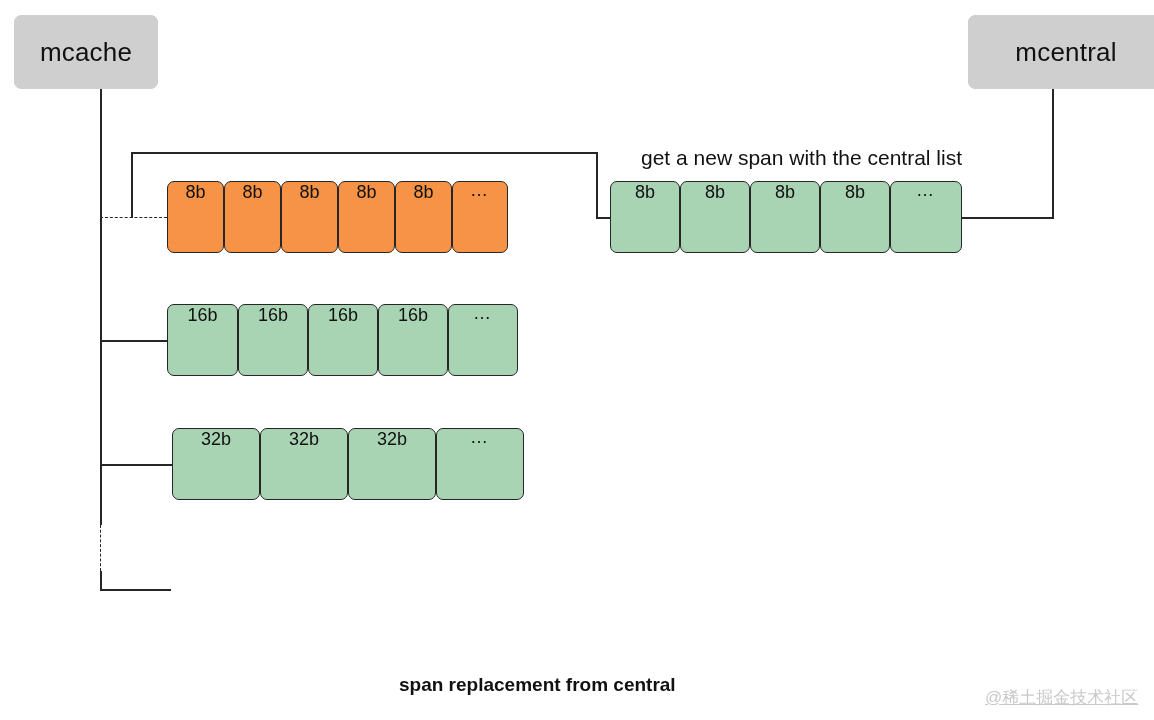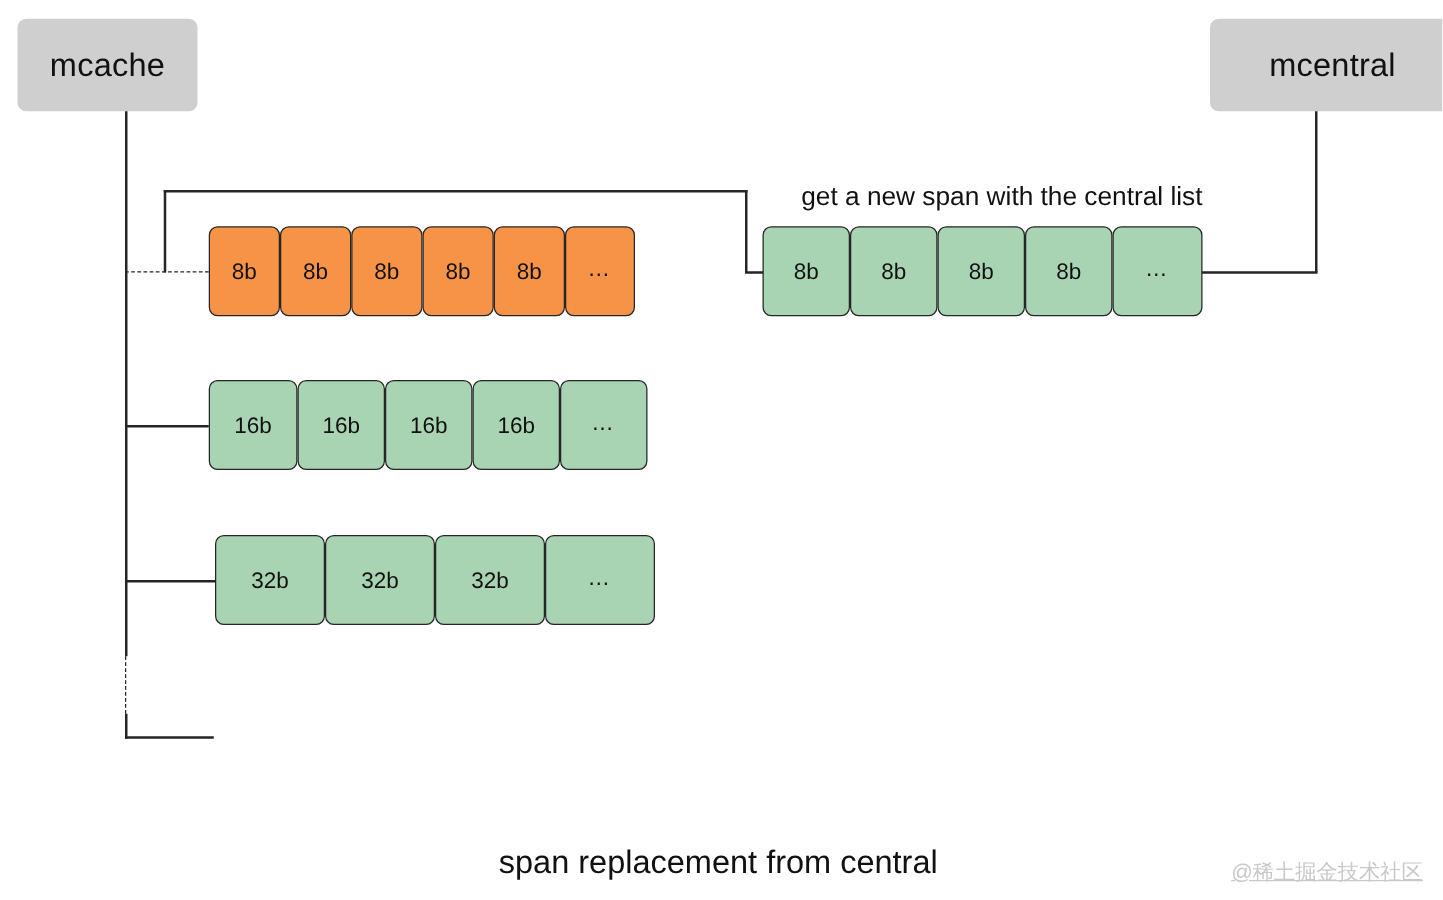--- a/index.html
+++ b/index.html
@@ -35,21 +35,21 @@
   .node.gray {
     background: #cfcfcf;
     border: 1px solid #cfcfcf;
   }
 
   
   .cell {
     position: absolute;
     box-sizing: border-box;
     display: flex;
-    align-items: center;
+    align-items: flex-start;
     justify-content: center;
     border: 1.6px solid #262626;
     border-radius: 7px;
     font-size: 18px;
     color: #111111;
     white-space: nowrap;
   }
   .cell.orange { background: #f79346; }
   .cell.green  { background: #a8d4b3; }
   .cell .ellipsis {
@@ -79,21 +79,22 @@
   
   .text {
     position: absolute;
     white-space: nowrap;
     color: #111111;
   }
   .label-central {
     font-size: 21px;
   }
   .caption {
-    font-size: 26px;
+    font-size: 19px;
+    font-weight: bold;
   }
   .watermark {
     font-size: 17px;
     color: #c9c9c9;
     text-decoration: underline;
   }
 </style>
 </head>
 <body>
 

